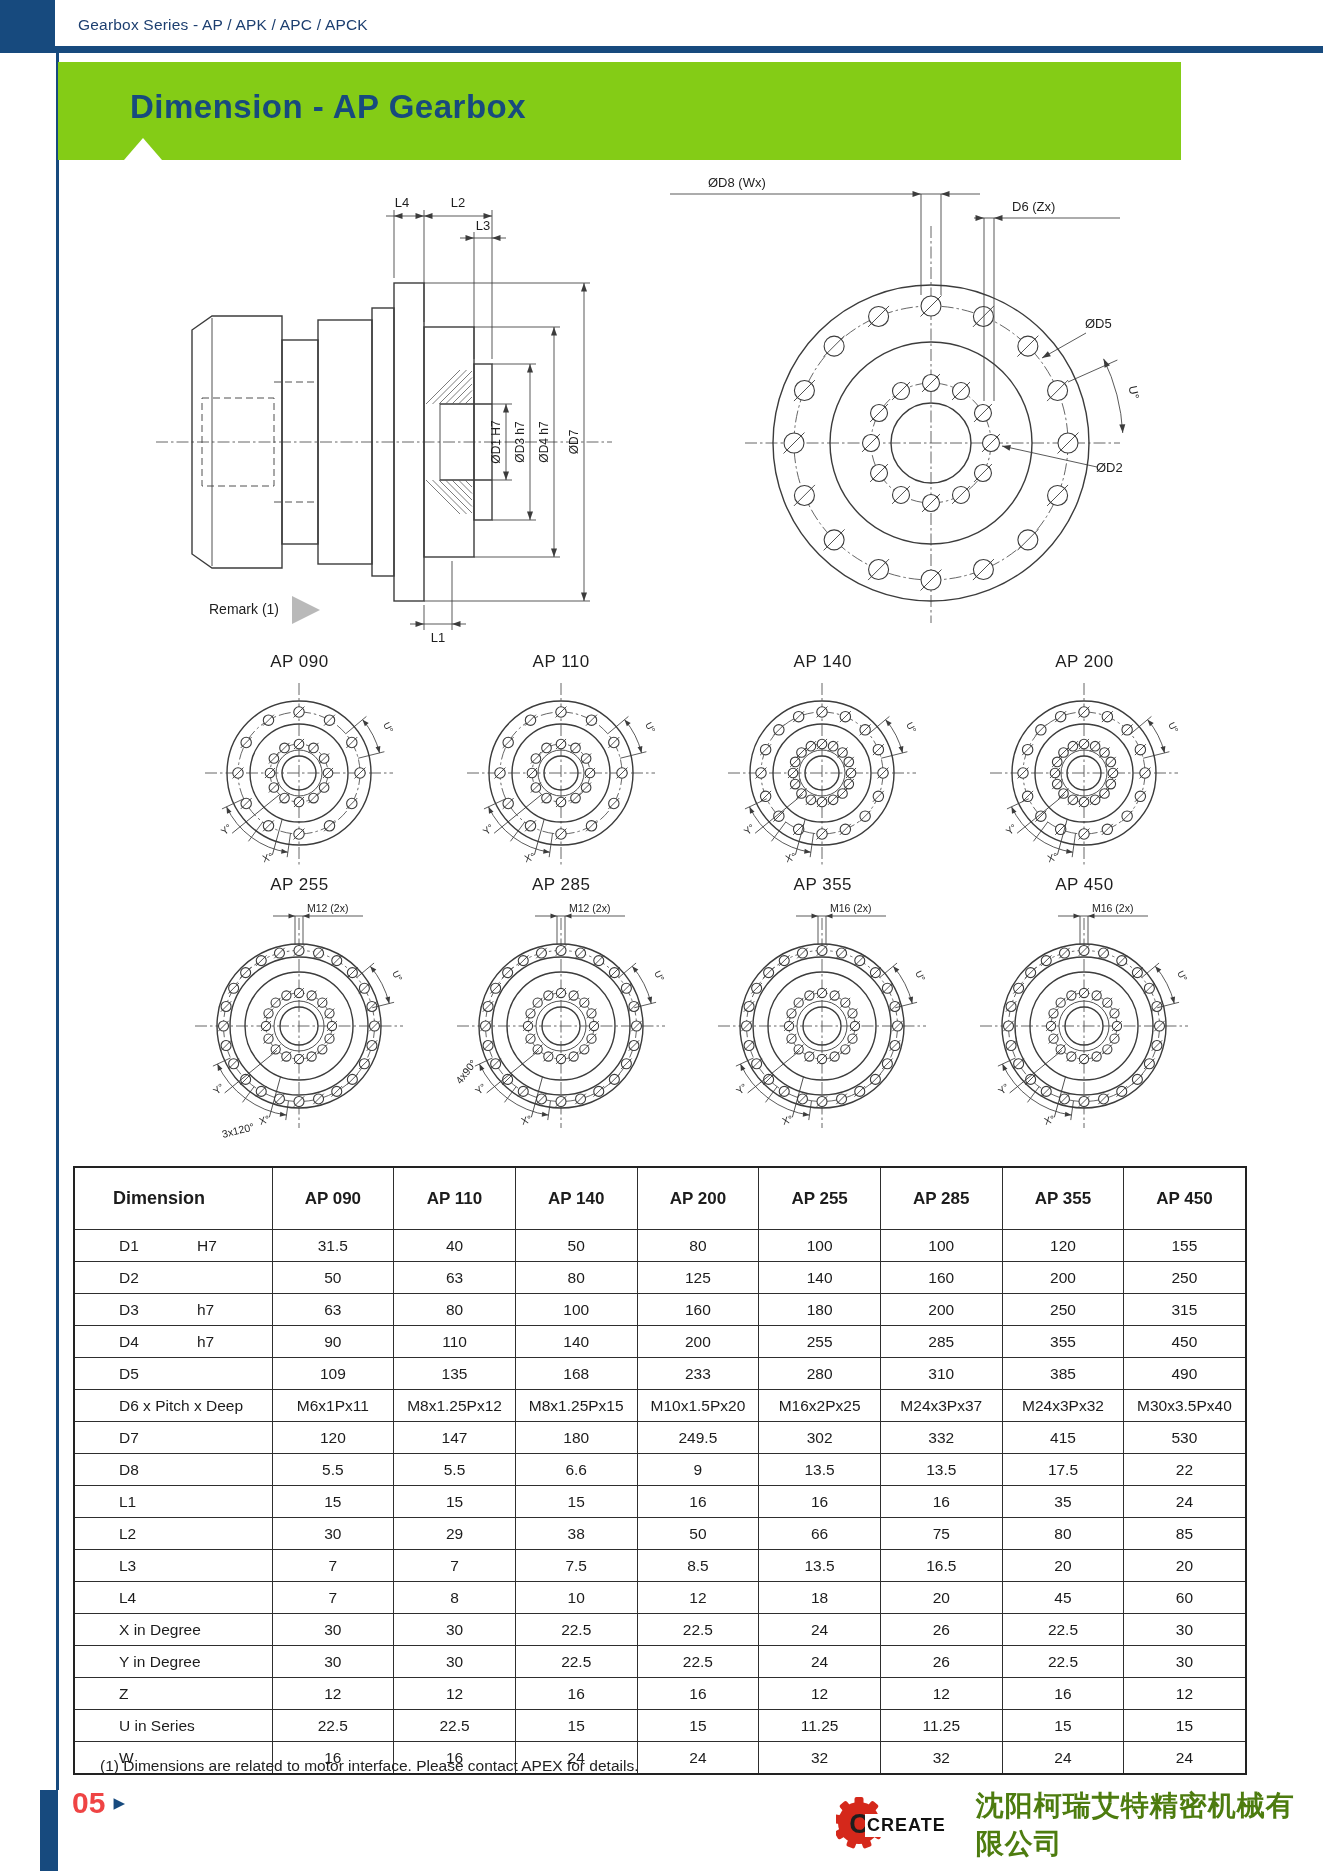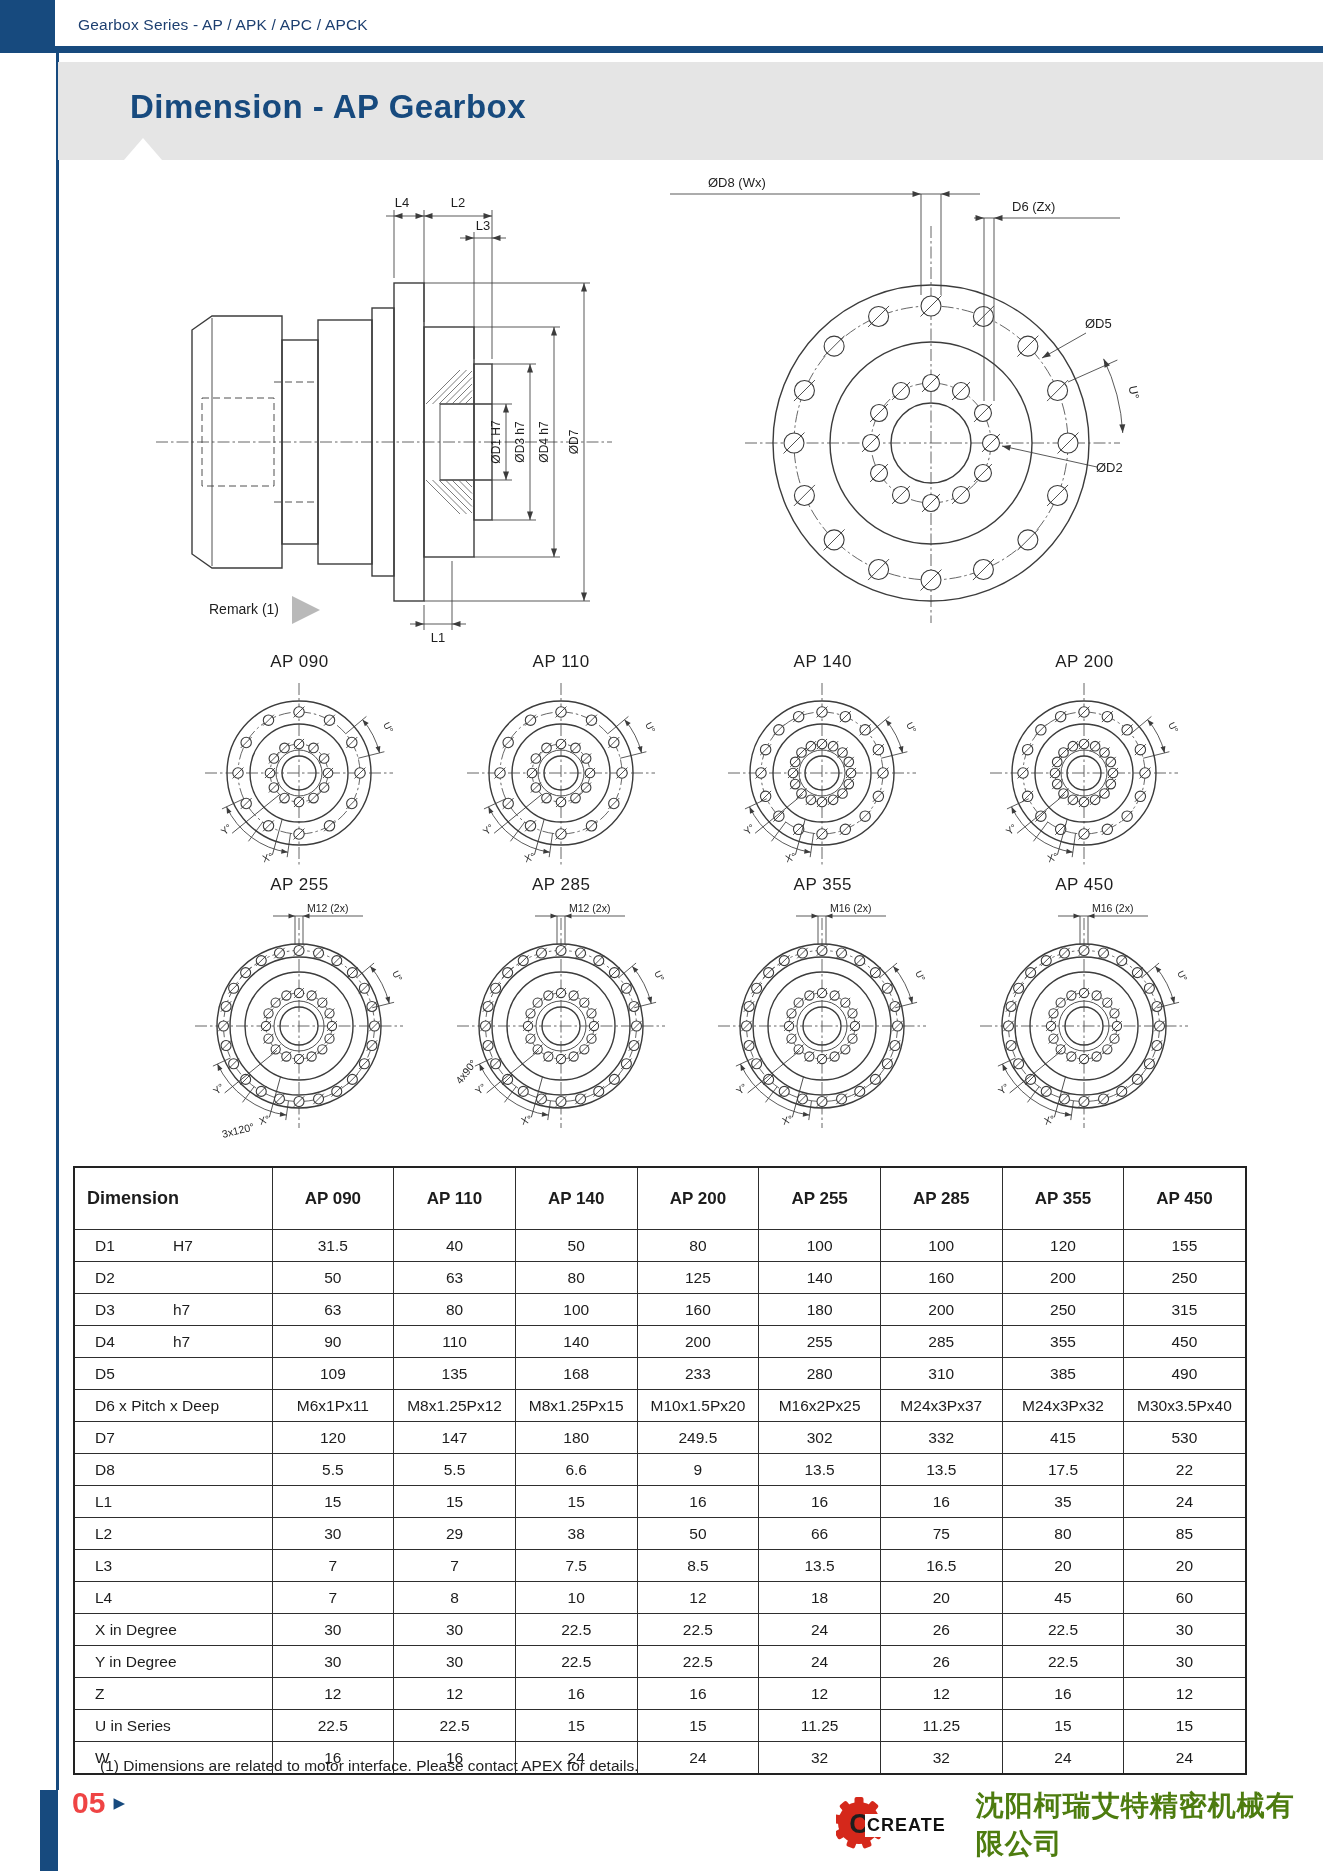--- a/index.html
+++ b/index.html
@@ -3,21 +3,21 @@
 <meta charset="utf-8">
 <style>
   html,body{margin:0;padding:0;background:#fff;}
   #page{position:relative;width:1323px;height:1871px;background:#fff;overflow:hidden;
         font-family:"Liberation Sans",sans-serif;}
   
   .corner-block{position:absolute;left:0;top:0;width:55px;height:53px;background:#174A7E;}
   .header-text{position:absolute;left:78px;top:16px;font-size:15.5px;color:#1d3f70;font-weight:500;letter-spacing:.2px;}
   .header-rule{position:absolute;left:55px;top:46px;width:1268px;height:7px;background:#174A7E;}
   .left-rule{position:absolute;left:56px;top:53px;width:2.5px;height:1737px;background:#174A7E;}
-  .title-band{position:absolute;left:58px;top:62px;width:1265px;height:98px;background:#e5e5e5;text-decoration:underline;}
+  .title-band{position:absolute;left:58px;top:62px;width:1123px;height:98px;background:#84cc16;text-decoration:underline;}
   .page-title{position:absolute;left:72px;top:26px;font-size:33px;font-weight:bold;color:#174A7E;letter-spacing:.5px;}
   .band-notch{position:absolute;left:66px;bottom:0;width:0;height:0;
               border-left:19px solid transparent;border-right:19px solid transparent;border-bottom:22px solid #fff;}
   
   #side-view{position:absolute;left:140px;top:168px;width:500px;height:480px;}
   #front-view{position:absolute;left:650px;top:168px;width:530px;height:460px;}
   .flange-row{position:absolute;left:192px;width:1000px;display:flex;justify-content:space-between;}
   #flange-row-1{top:652px;}
   #flange-row-2{top:875px;}
   .flange-cell{display:flex;flex-direction:column;align-items:center;}
@@ -29,24 +29,24 @@
   svg .dim{stroke:#3C3C3C;stroke-width:.85;fill:none}
   svg .dsh{stroke-dasharray:7 4}
   svg .hat{stroke:#5a5a5a;stroke-width:.8}
   svg .arr{fill:#3C3C3C;stroke:none}
   svg text{fill:#1e1e1e;font-family:"Liberation Sans",sans-serif;}
   
   .dim-table{position:absolute;left:73px;top:1166px;width:1172px;border-collapse:collapse;table-layout:fixed;
              border:2.5px solid #222;color:#1c1c1c;}
   .dim-table th,.dim-table td{border:1.5px solid #2e2e2e;}
   .dim-table thead th{height:59px;font-size:17px;font-weight:bold;text-align:center;}
-  .dim-table thead th.lab{text-align:left;padding-left:12px;font-size:18px;}
+  .dim-table thead th.lab{text-align:left;padding-left:38px;font-size:18px;}
   .dim-table td{height:29px;font-size:15.5px;text-align:center;}
   .dim-table td.lab{text-align:left;padding-left:20px;}
-  .dim-table td.lab .rl{display:inline-block;min-width:78px;}
+  .dim-table td.lab .rl{display:inline-block;min-width:78px;margin-left:24px;}
   
   .footnote{position:absolute;left:75px;top:1757px;font-size:15.5px;color:#222;padding-left:25px;}
   .page-num-wrap{position:absolute;left:72px;top:1786px;}
   .page-num{font-size:30px;font-weight:bold;color:#ef4444;}
   .page-num-arrow{font-size:15px;color:#174A7E;margin-left:8px;vertical-align:5px;}
   .bottom-block{position:absolute;left:40px;top:1790px;width:18px;height:81px;background:#174A7E;}
   .footer-brand{position:absolute;left:836px;top:1794px;height:62px;display:flex;align-items:center;}
   .logo-text{margin-left:-17px;background:#fff;padding:1px 2px;font-weight:800;font-size:18px;
              letter-spacing:1px;color:#111;position:relative;text-align:right;}
   .company{margin-left:28px;font-size:28px;font-weight:700;color:#4d7c0f;letter-spacing:1px;

